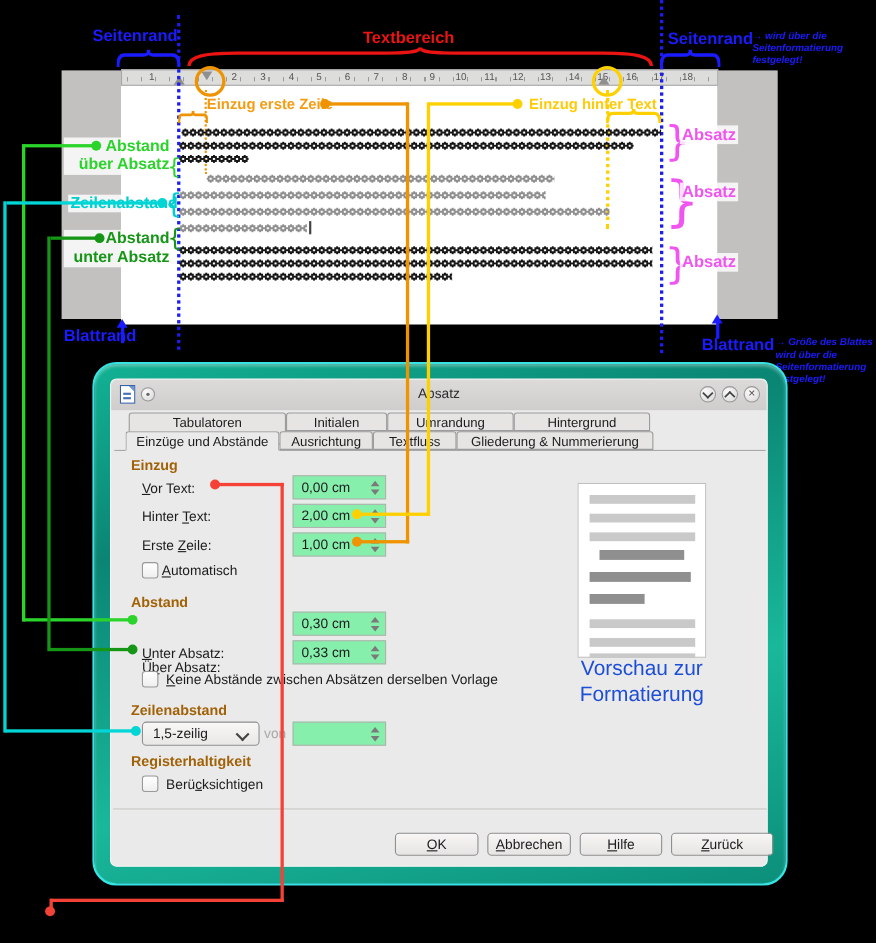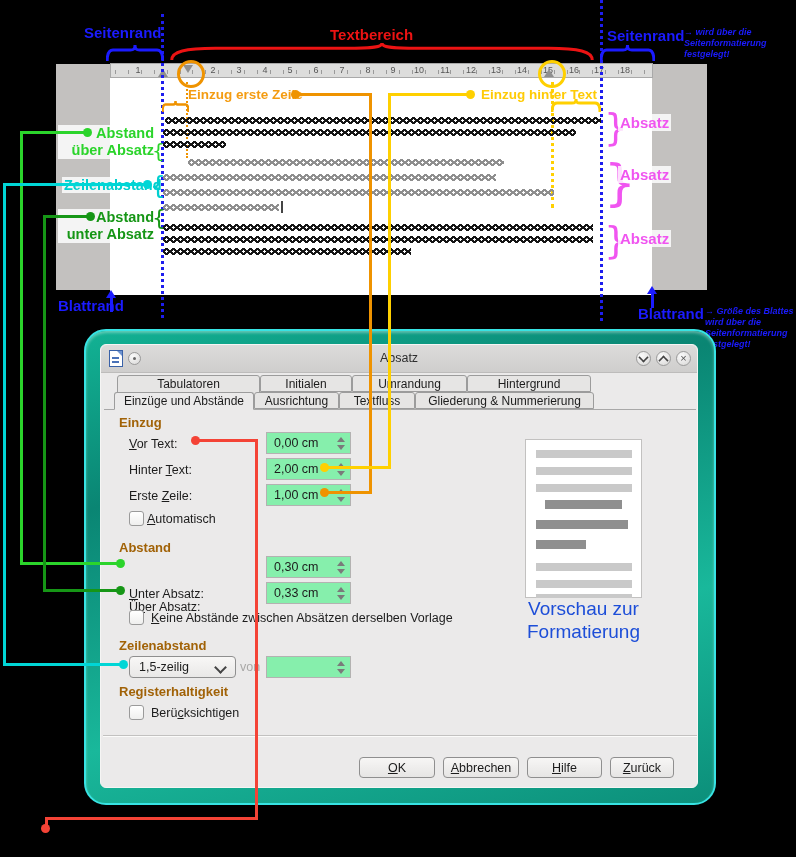--- a/index.html
+++ b/index.html
@@ -295,21 +295,21 @@
     <div class="abs" style="left:2px;top:390px;width:594px;height:1px;background:#c2c1c0;border-bottom:1px solid #fbfbfa;"></div>
     <div class="abs btn" style="left:258px;top:412px;width:76px;height:21px;">
         <span><u>O</u>K</span>
       </div>
     <div class="abs btn" style="left:342px;top:412px;width:76px;height:21px;">
         <span><u>A</u>bbrechen</span>
       </div>
     <div class="abs btn" style="left:426px;top:412px;width:75px;height:21px;">
         <span><u>H</u>ilfe</span>
       </div>
-    <div class="abs btn" style="left:509px;top:412px;width:64px;height:21px;">
+    <div class="abs btn" style="left:509px;top:412px;width:93px;height:21px;">
         <span><u>Z</u>urück</span>
       </div>
   </div>
 
   <div id="connectors" style="position:absolute;left:0;top:0;z-index:50;">
       <div class="seg" style="left: 196px; top: 439px; width: 62px; height: 3px; background: rgb(244, 67, 54);"></div>
       <div class="seg" style="left: 255px; top: 439px; width: 3px; height: 381px; background: rgb(244, 67, 54);"></div>
       <div class="seg" style="left: 46px; top: 817px; width: 212px; height: 3px; background: rgb(244, 67, 54);"></div>
       <div class="seg" style="left: 45px; top: 817px; width: 3px; height: 14px; background: rgb(244, 67, 54);"></div>
       <div class="seg" style="left: 296px; top: 93px; width: 75px; height: 3px; background: rgb(239, 147, 0);"></div>

